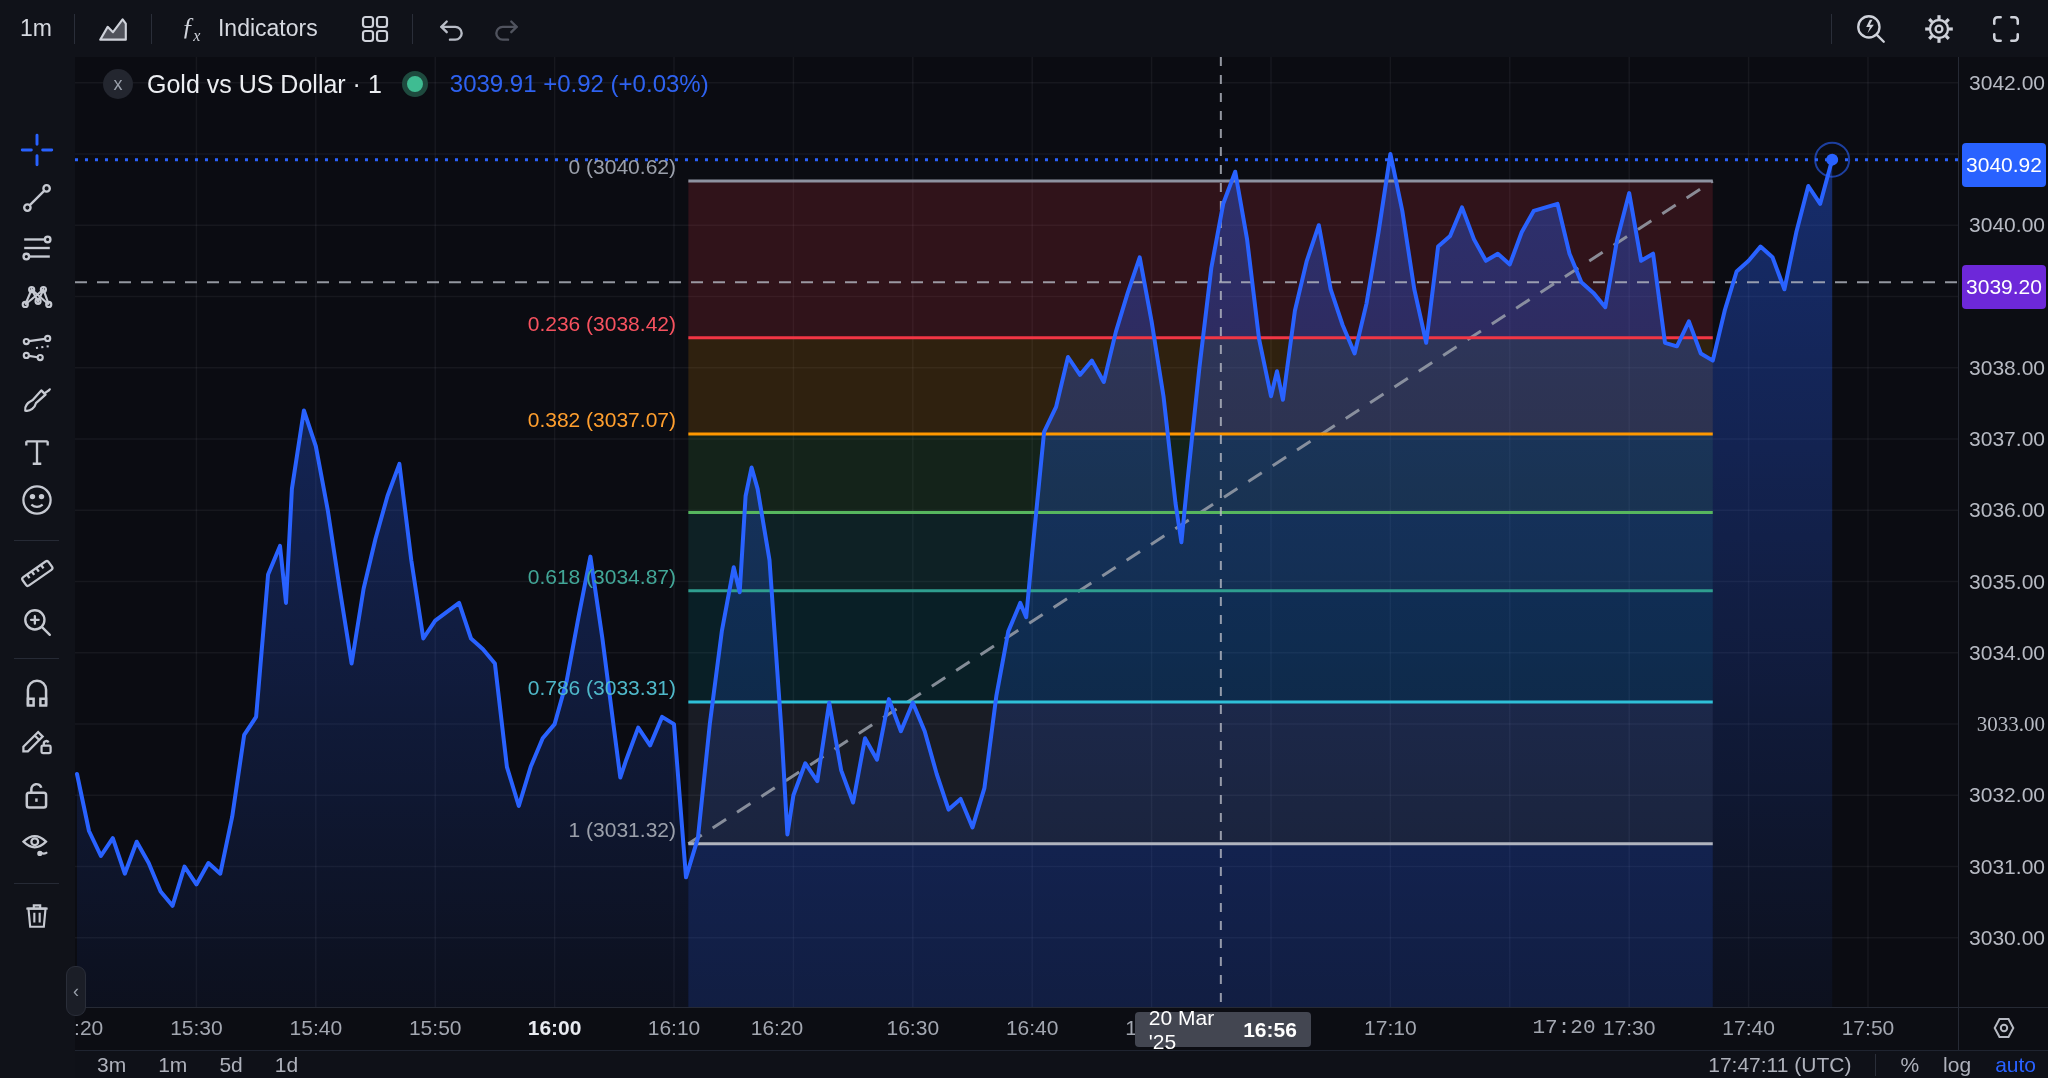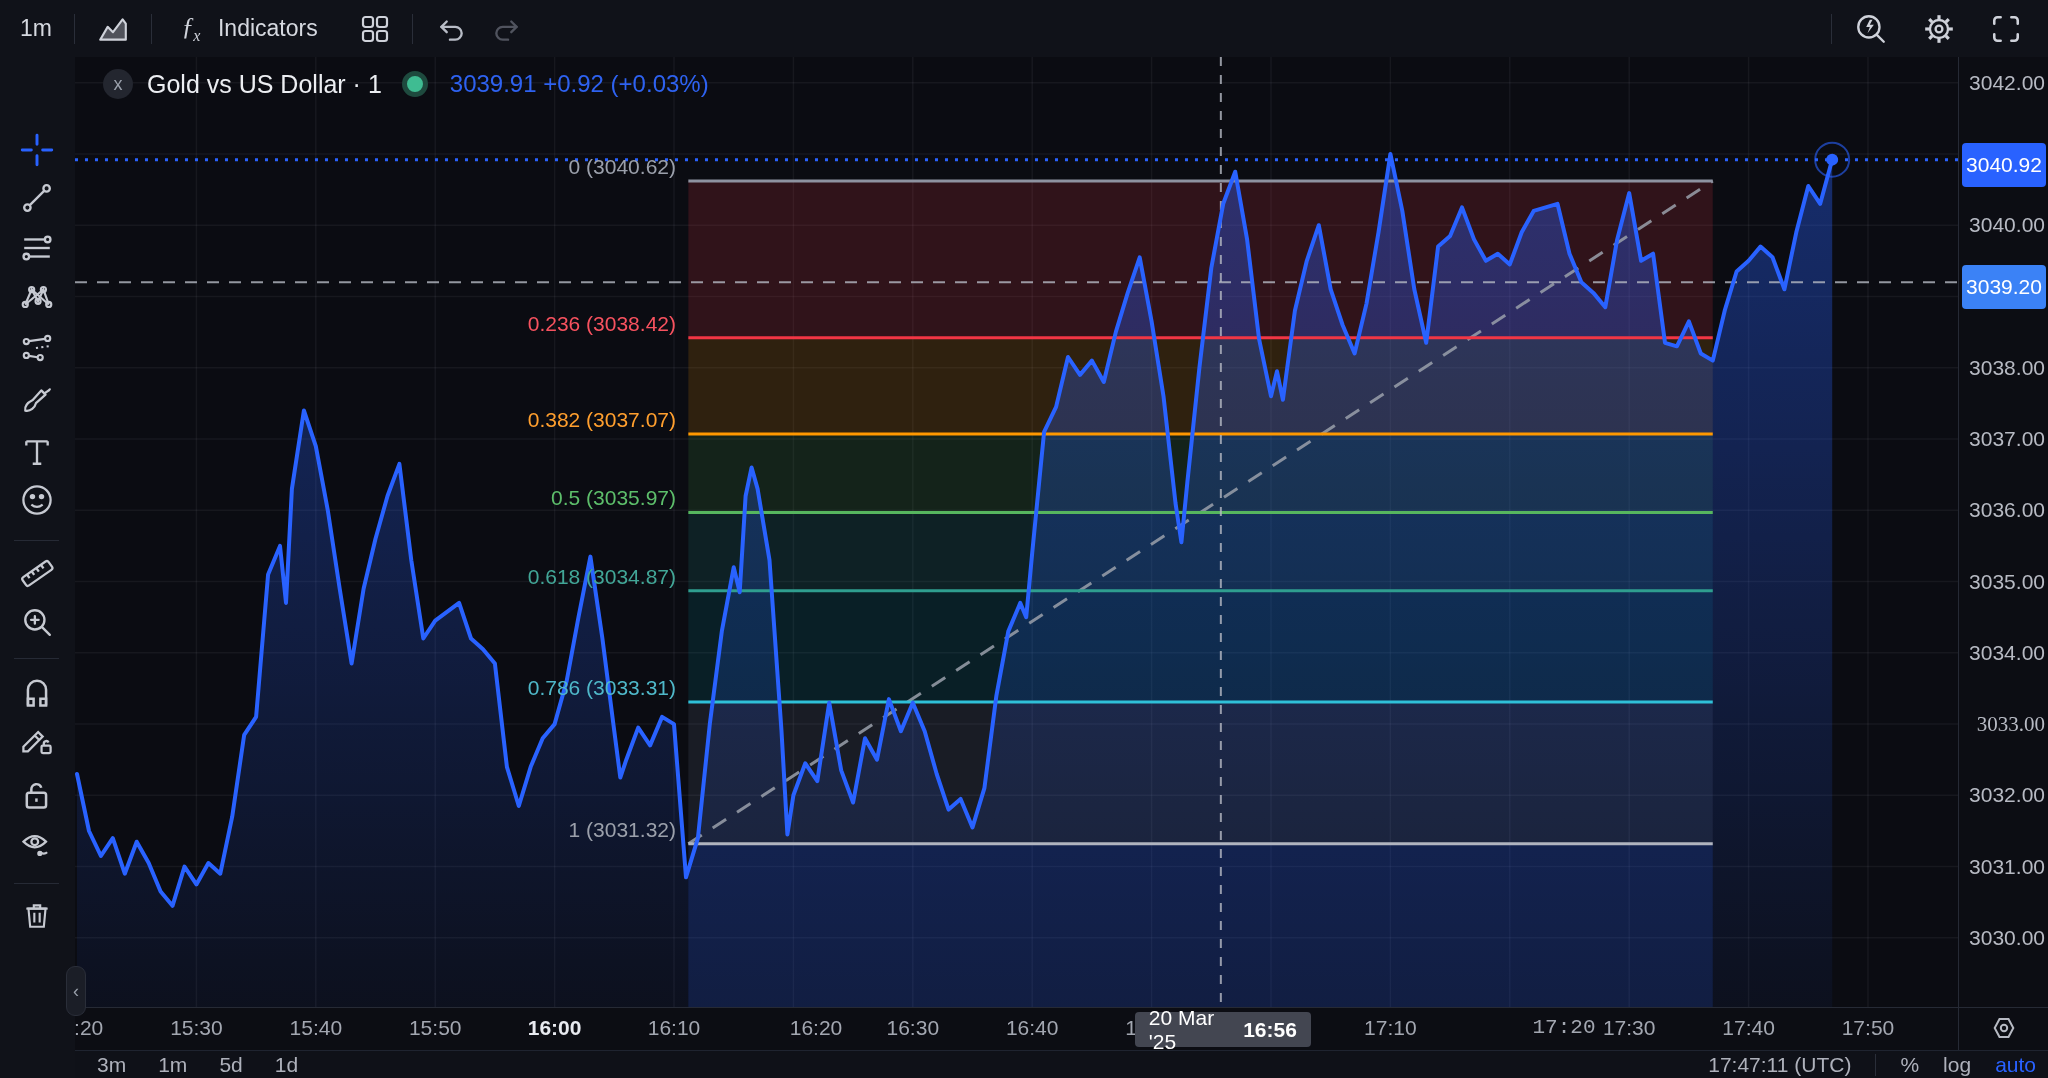--- a/index.html
+++ b/index.html
@@ -35,21 +35,21 @@
   #legend-title{font-size:25px;color:#eceef2;}
   #legend-dot{width:16px;height:16px;border-radius:50%;background:#3fbc92;border:5px solid #1e4a3e;margin-left:6px;}
   #legend-price{font-size:24px;color:#2e62f0;margin-left:8px;}
   
   #priceaxis{position:absolute;left:1958px;top:57px;width:90px;height:950px;background:#0c0d13;
              border-left:1px solid #262a35;cursor:ns-resize;}
   .ptick{position:absolute;left:0;width:86px;text-align:right;font-size:21px;color:#b7bac3;height:24px;line-height:24px;}
   .pbadge{position:absolute;left:3px;width:84px;height:44px;border-radius:4px;font-size:21px;
           color:#fff;display:flex;align-items:center;justify-content:center;}
   #pbadge-last{background:#2962ff;}
-  #pbadge-cross{background:#3b82f6;}
+  #pbadge-cross{background:#6d28d9;}
   
   #timeaxis{position:absolute;left:75px;top:1007px;width:1883px;height:43px;background:#0c0d13;
             border-top:1px solid #262a35;overflow:hidden;cursor:ew-resize;}
   .ttick{position:absolute;top:8px;width:100px;margin-left:-50px;text-align:center;font-size:21px;color:#a3a7b1;}
   .ttick.bold{color:#e8eaf0;font-weight:700;}
   #tbadge{position:absolute;top:4px;height:35px;background:#434651;border-radius:4px;color:#fff;
           font-size:21px;display:flex;align-items:center;justify-content:center;gap:16px;padding:0 14px;box-sizing:border-box;}
   #tcorner{position:absolute;left:1958px;top:1007px;width:90px;height:43px;background:#0c0d13;
            border-top:1px solid #262a35;border-left:1px solid #262a35;display:flex;align-items:center;justify-content:center;}
   
@@ -379,21 +379,20 @@
         <line x1="0" y1="225.20630157541711" x2="1883" y2="225.20630157541711" stroke="#b6bac4" stroke-width="2" stroke-dasharray="12 10" opacity="0.8"></line>
         <line x1="0" y1="102.62565641410798" x2="1883" y2="102.62565641410798" stroke="#2962ff" stroke-width="3" stroke-dasharray="3 7"></line>
         <polyline points="2.0,717.0 14.0,774.0 25.9,798.9 37.8,781.1 49.8,816.7 61.7,784.7 73.7,806.0 85.6,834.5 97.5,848.8 109.5,809.6 121.4,827.4 133.4,806.0 145.3,816.7 157.2,759.7 169.2,677.8 181.1,659.9 193.1,517.4 205.0,488.9 211.0,545.9 216.9,431.9 228.9,353.5 240.8,389.1 246.8,421.2 252.8,453.3 264.7,531.7 276.6,606.5 288.6,531.7 300.5,481.8 312.5,439.0 324.4,406.9 336.3,503.2 348.3,581.5 360.2,563.7 384.1,545.9 396.0,581.5 408.0,592.2 419.9,606.5 431.9,709.8 443.8,749.0 455.7,709.8 467.7,681.3 479.6,667.1 491.6,624.3 503.5,560.2 515.4,499.6 527.4,581.5 539.3,674.2 545.3,720.5 551.3,702.7 563.2,670.6 575.1,688.4 587.1,659.9 599.0,667.1 611.0,820.3 622.9,781.1 634.8,667.1 646.8,574.4 658.7,510.3 664.7,535.2 670.6,439.0 676.6,410.5 682.6,431.9 694.5,503.2 706.5,674.2 712.4,777.5 718.4,738.3 730.3,706.3 742.3,724.1 754.2,645.7 766.2,713.4 778.1,745.5 790.0,681.3 802.0,702.7 813.9,642.1 825.9,674.2 837.8,645.7 849.7,674.2 861.7,717.0 873.6,752.6 885.6,741.9 897.5,770.4 909.4,731.2 921.4,638.6 933.3,574.4 945.3,545.9 951.2,560.2 957.2,496.0 969.1,374.9 981.1,349.9 993.0,300.0 1005.0,317.9 1016.9,303.6 1028.8,325.0 1040.8,275.1 1052.7,235.9 1064.7,200.3 1076.6,264.4 1088.5,339.2 1100.5,446.1 1106.4,485.3 1112.4,424.8 1124.4,310.7 1136.3,211.0 1148.2,146.8 1160.2,114.7 1172.1,182.4 1184.1,282.2 1196.0,339.2 1202.0,314.3 1207.9,342.8 1219.9,253.7 1231.8,203.8 1243.8,168.2 1255.7,232.3 1267.6,268.0 1279.6,296.5 1291.5,246.6 1303.5,175.3 1315.4,96.9 1327.3,153.9 1339.3,232.3 1351.2,285.8 1363.1,189.6 1375.1,178.9 1387.0,150.4 1399.0,182.4 1410.9,203.8 1422.8,196.7 1434.8,207.4 1446.7,175.3 1458.7,153.9 1470.6,150.4 1482.5,146.8 1494.5,196.7 1506.4,225.2 1518.4,235.9 1530.3,250.2 1542.2,182.4 1554.2,136.1 1566.1,203.8 1578.1,196.7 1590.0,285.8 1601.9,289.3 1613.9,264.4 1625.8,296.5 1637.8,303.6 1649.7,253.7 1661.6,214.5 1673.6,203.8 1685.5,189.6 1697.5,200.3 1709.4,232.3 1721.3,175.3 1733.3,129.0 1745.2,146.8 1757.2,102.6" fill="none" stroke="#2962ff" stroke-width="4" stroke-linejoin="round" stroke-linecap="round"></polyline>
         <circle cx="1757.156236129605" cy="102.62565641410798" r="17" fill="none" stroke="rgba(41,98,255,0.6)" stroke-width="2"></circle>
         <circle cx="1757.156236129605" cy="102.62565641410798" r="6" fill="#2962ff"></circle>
       </svg>
     <div id="fiblabels">
         <div class="fiblab" style="top: 98.006px; color: rgb(155, 160, 171);">0 (3040.62)</div>
         <div class="fiblab" style="top: 254.795px; color: rgb(247, 82, 95);">0.236 (3038.42)</div>
         <div class="fiblab" style="top: 351.007px; color: rgb(255, 159, 46);">0.382 (3037.07)</div>
-        <div class="fiblab" style="top: 429.401px; color: rgb(93, 190, 107);">0.5 (3035.97)</div>
         <div class="fiblab" style="top: 507.796px; color: rgb(66, 166, 151);">0.618 (3034.87)</div>
         <div class="fiblab" style="top: 618.974px; color: rgb(79, 184, 201);">0.786 (3033.31)</div>
         <div class="fiblab" style="top: 760.797px; color: rgb(155, 160, 171);">1 (3031.32)</div>
       </div>
     <div id="legend">
       <div id="legend-close">x</div>
       <div id="legend-title">Gold vs US Dollar · 1</div>
       <div id="legend-dot"></div>
       <div id="legend-price">3039.91 +0.92 (+0.03%)</div>
     </div>
@@ -419,21 +418,21 @@
   </div>
 
   <div id="timeaxis">
     <div id="tticks">
         <div class="ttick" style="left: 2.02974px;">15:20</div>
         <div class="ttick" style="left: 121.426px;">15:30</div>
         <div class="ttick" style="left: 240.822px;">15:40</div>
         <div class="ttick" style="left: 360.219px;">15:50</div>
         <div class="ttick bold" style="left: 479.615px;">16:00</div>
         <div class="ttick" style="left: 599.012px;">16:10</div>
-        <div class="ttick" style="left: 741px;">16:20</div>
+        <div class="ttick" style="left: 702px;">16:20</div>
         <div class="ttick" style="left: 837.804px;">16:30</div>
         <div class="ttick" style="left: 957.201px;">16:40</div>
         <div class="ttick" style="left: 1076.6px;">16:50</div>
         <div class="ttick" style="left: 1315.39px;">17:10</div>
         <div class="ttick" style="left: 1489px; font-family: Liberation Mono, monospace;">17:20</div>
         <div class="ttick" style="left: 1554.18px;">17:30</div>
         <div class="ttick" style="left: 1673.58px;">17:40</div>
         <div class="ttick" style="left: 1792.98px;">17:50</div>
       </div>
     <div id="tbadge" style="left: 1059.85px; width: 176px;">

